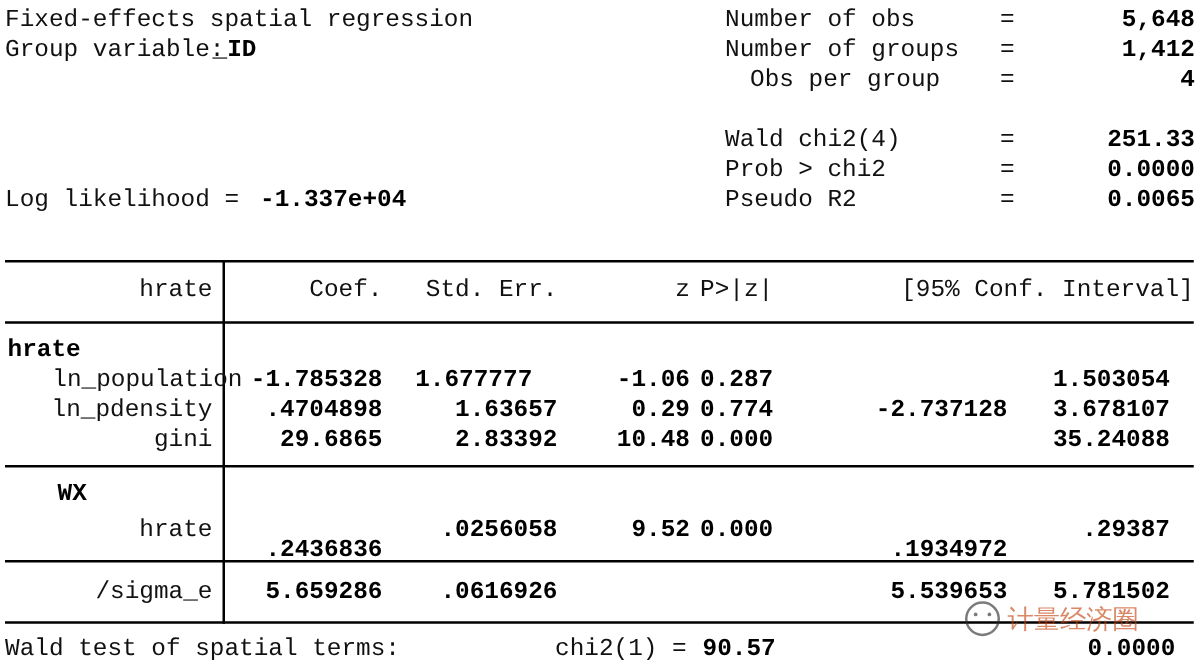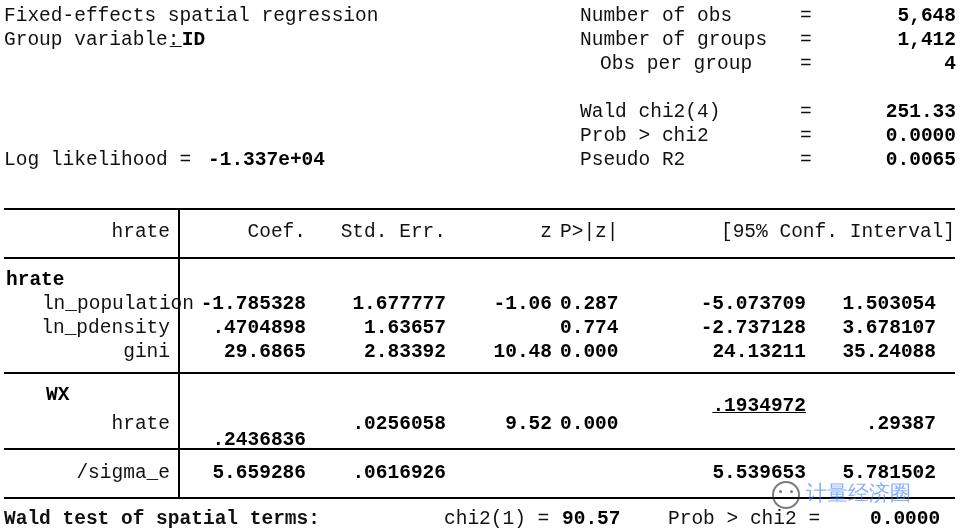--- a/index.html
+++ b/index.html
@@ -91,24 +91,24 @@
     position: absolute;
     top: 7px;
     width: 3px;
     height: 3px;
     background: #2b2b2b;
     border-radius: 50%;
   }
   #watermark .wm-face::before { left: 5px; }
   #watermark .wm-face::after  { right: 5px; }
   #watermark .wm-text {
-    font-family: Liberation Mono, monospace;
+    font-family: Liberation Serif, serif;
     font-size: 21px;
     line-height: 24px;
-    color: #3b82f6;
+    color: #c2410c;
     margin-left: 6px;
     white-space: nowrap;
   }
 </style>
 </head>
 <body>
 
 <div id="stata-output">
 
   <div class="t hdr-left-line" style="top:4px;">Fixed-effects spatial regression</div>
@@ -154,61 +154,59 @@
   <div class="t c-coef" style="top:220px;">Coef.</div>
   <div class="t c-se" style="top:220px;">Std. Err.</div>
   <div class="t c-z" style="top:220px;">z</div>
   <div class="t c-p" style="top:220px;">P&gt;|z|</div>
   <div class="t" style="left:700px; width:255px; top:220px; text-align:right;">[95% Conf. Interval]</div>
 
   <div class="t c-var-l b" style="top:268px;">hrate</div>
 
   <div class="t c-var" style="top:292px;padding-left:24px;">ln_population</div>
   <div class="t c-coef b" style="top:292px;">-1.785328</div>
-  <div class="t c-se b" style="top:292px;">1.677777</div>
+  <div class="t c-se b" style="top:292px;text-align:center;">1.677777</div>
   <div class="t c-z b" style="top:292px;">-1.06</div>
   <div class="t c-p b" style="top:292px;">0.287</div>
-  <div class="t c-lo b" style="top:292px;">-5.073709</div>
   <div class="t c-hi b" style="top:292px;">1.503054</div>
 
   <div class="t c-var" style="top:316px;">ln_pdensity</div>
   <div class="t c-coef b" style="top:316px;">.4704898</div>
   <div class="t c-se b" style="top:316px;">1.63657</div>
+  <div class="t c-z b" style="top:316px;">0.29</div>
   <div class="t c-p b" style="top:316px;">0.774</div>
   <div class="t c-lo b" style="top:316px;">-2.737128</div>
   <div class="t c-hi b" style="top:316px;">3.678107</div>
 
   <div class="t c-var" style="top:340px;">gini</div>
   <div class="t c-coef b" style="top:340px;">29.6865</div>
   <div class="t c-se b" style="top:340px;">2.83392</div>
   <div class="t c-z b" style="top:340px;">10.48</div>
   <div class="t c-p b" style="top:340px;">0.000</div>
-  <div class="t c-lo b" style="top:340px;">24.13211</div>
   <div class="t c-hi b" style="top:340px;">35.24088</div>
 
   <div class="t c-var-l b" style="top:383px;margin-left:40px;">WX</div>
 
   <div class="t c-var" style="top:412px;">hrate</div>
   <div class="t c-coef b" style="top:428px;">.2436836</div>
   <div class="t c-se b" style="top:412px;">.0256058</div>
   <div class="t c-z b" style="top:412px;">9.52</div>
   <div class="t c-p b" style="top:412px;">0.000</div>
-  <div class="t c-lo b" style="top:394px;text-decoration:underline;">.1934972</div>
+  <div class="t c-lo b" style="top:428px;">.1934972</div>
   <div class="t c-hi b" style="left:812px; width:124px; top:412px; text-align:right;">.29387</div>
 
   <div class="t c-var" style="top:461px;">/sigma_e</div>
   <div class="t c-coef b" style="top:461px;">5.659286</div>
   <div class="t c-se b" style="top:461px;">.0616926</div>
   <div class="t c-lo b" style="top:461px;">5.539653</div>
   <div class="t c-hi b" style="top:461px;">5.781502</div>
 
-  <div class="t" style="left:4px; top:507px;font-weight:bold;">Wald test of spatial terms:</div>
+  <div class="t" style="left:4px; top:507px;">Wald test of spatial terms:</div>
   <div class="t" style="left:444px; top:507px;">chi2(1) =</div>
   <div class="t b" style="left:562px; top:507px;">90.57</div>
-  <div class="t" style="left:668px; top:507px;">Prob &gt; chi2 =</div>
   <div class="t b" style="left:870px; top:507px;">0.0000</div>
 
   <div id="watermark">
     <span class="wm-face"></span>
     <span class="wm-text">计量经济圈</span>
   </div>
 
 </div>
 
 </body></html>

